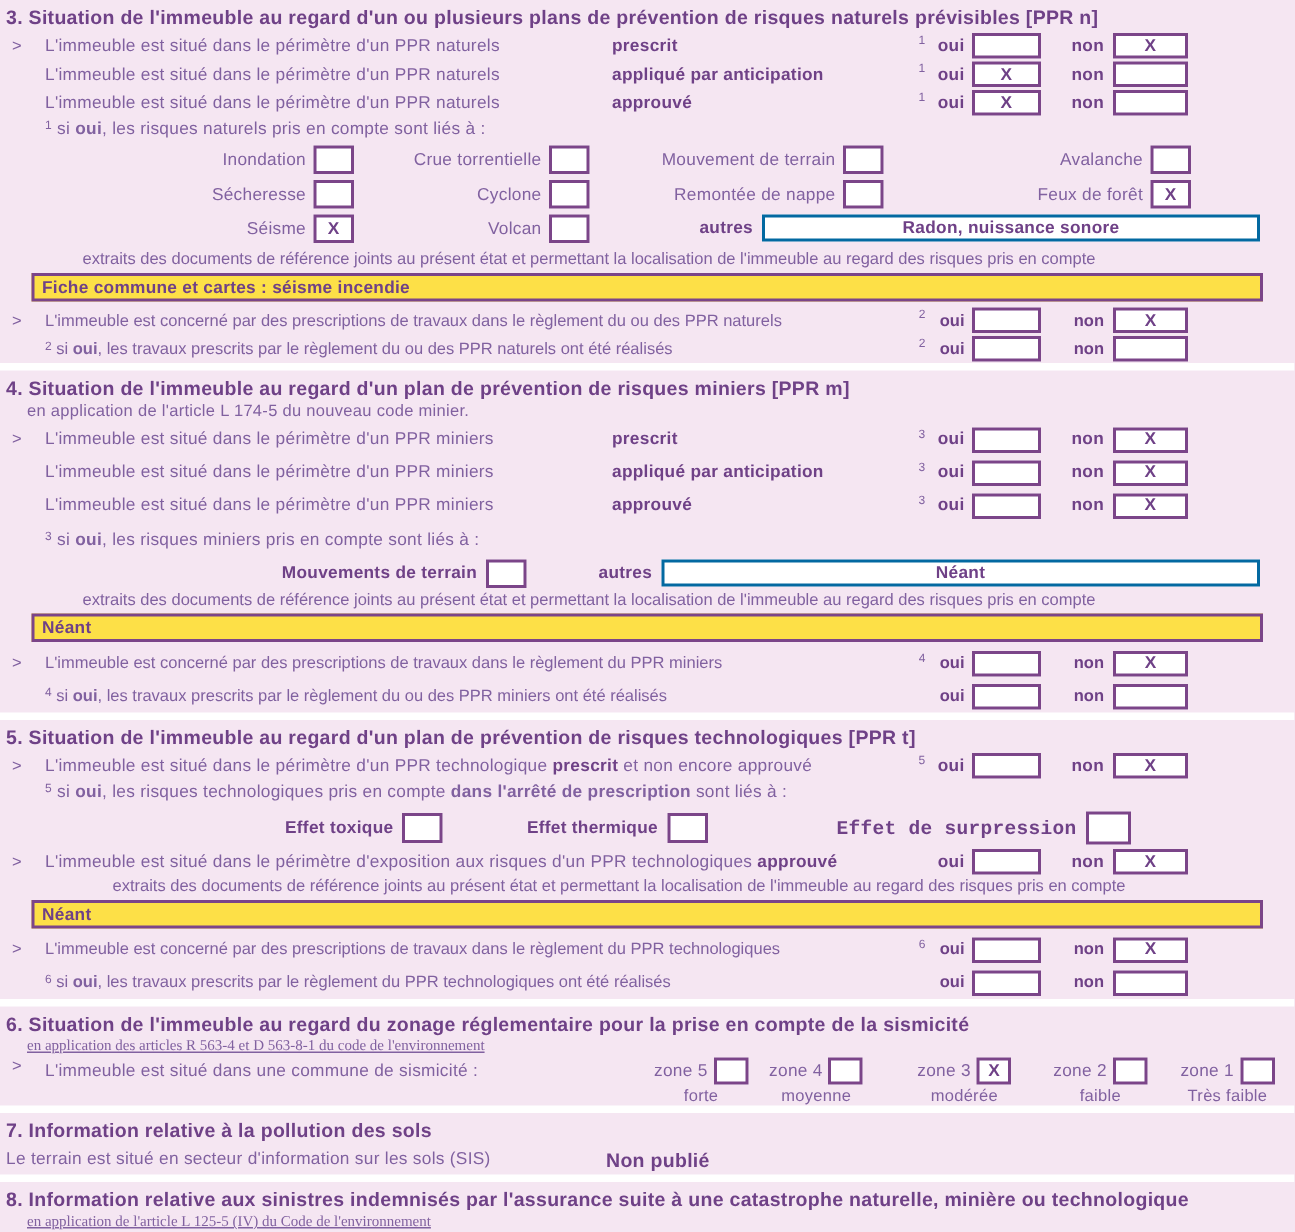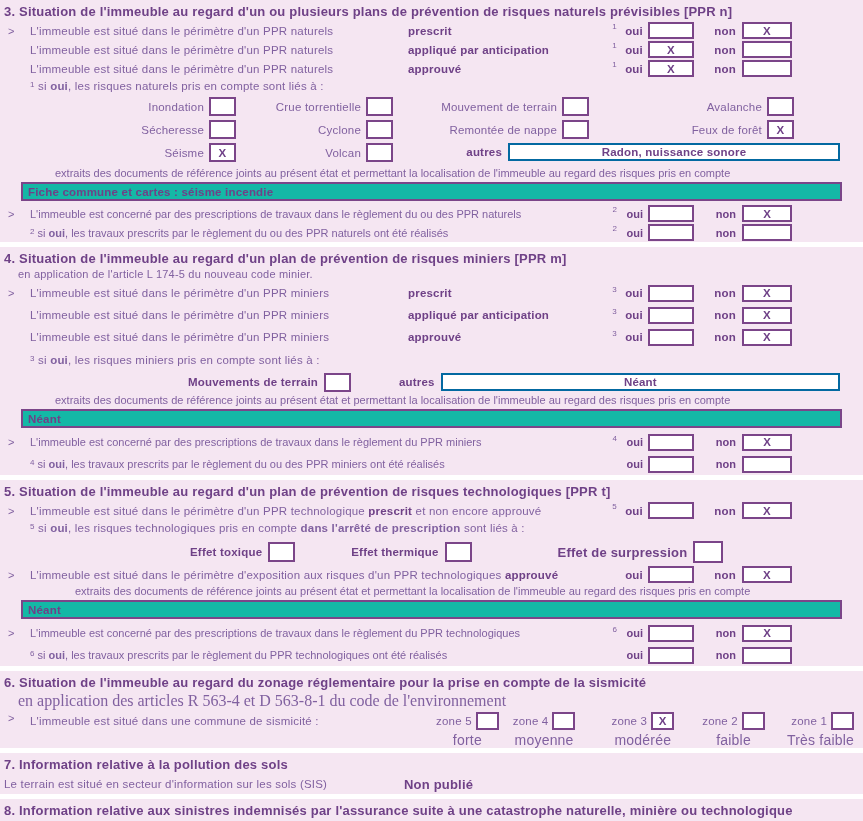--- a/index.html
+++ b/index.html
@@ -9,21 +9,21 @@
     background:#f5e6f2;
     font-family:"Liberation Sans","DejaVu Sans",sans-serif;
     font-size:11.5px; letter-spacing:.2px; color:#8161a0;
   }
   .sec { padding-top:2px; }
   .sec-title {
     margin:0; padding:2px 0 2px 4px;
     font-size:13px; font-weight:bold; color:#6f4187; letter-spacing:.2px;
   }
   .sec-sub { margin:0 0 2px 18px; font-size:11px; }
-  .serif { font-family:"Liberation Serif","DejaVu Serif",serif; font-size:16px; letter-spacing:0; }
+  .serif { font-family:"Liberation Serif","DejaVu Serif",serif; font-size:10px; letter-spacing:0;text-decoration:underline; }
   .sep { height:5px; background:#ffffff; }
   b { font-weight:bold; }
   .dk { color:#6f4187; }
 
   .row { display:flex; align-items:center; min-height:19px; padding-left:8px; }
   .row-tall { min-height:22px; }
   .lead { width:22px; flex:0 0 22px; font-size:11px; }
   .lbl { flex:0 0 378px; }
   .lbl-flex { flex:1 1 auto; }
   .status { font-weight:bold; color:#6f4187; }
@@ -60,41 +60,41 @@
     font-weight:bold; color:#6f4187;
   }
   .aut3 { width:332px; }
   .aut4 { flex:1 1 auto; }
 
   .extraits { margin:1px 20px 2px 55px; min-height:13px; }
   .extraits5 { margin-left:75px; }
 
   .docbox {
     margin:2px 21px 3px 21px; height:19px;
-    background:#14b8a6; border:2px solid #7b4589;
+    background:#fde047; border:2px solid #7b4589;
     display:flex; align-items:center; padding-left:5px;
     font-weight:bold; color:#6f4187;
   }
 
   .mouv-row { display:flex; align-items:center; min-height:22px; padding-left:8px; }
   .mouv-lbl { flex:0 0 310px; text-align:right; font-weight:bold; color:#6f4187; margin-right:6px; }
   .mouv-aut { margin:0 6px 0 48px; font-weight:bold; color:#6f4187; }
 
   .eff-row { display:flex; align-items:center; min-height:26px; padding-left:190px; }
   .eff-item { display:flex; align-items:center; gap:6px; margin-right:56px;text-align:center; }
   .eff-lbl { font-weight:bold; color:#6f4187; }
-  .eff-big { font-size:13px; }
+  .eff-big { font-size:13px;font-family:Liberation Mono, monospace; }
   .cb-eff { width:30px; height:22px; }
   .cb-eff-sm { width:27px; height:20px; }
 
   .zone-row { display:flex; align-items:flex-start; padding-left:8px; margin-top:2px; }
   .zone-label { flex:0 0 392px; padding-top:3px; }
   .zone-group { margin-left:14px; text-align:center; }
   .zg-top { display:flex; align-items:center; justify-content:flex-end; gap:4px; }
-  .zg-level { font-size:14px; margin-top:2px; }
+  .zg-level { font-size:11px; margin-top:2px; }
 
   .s7-row { display:flex; align-items:center; min-height:20px; padding-left:4px; }
   .s7-label { flex:0 0 400px; }
   .s7-value { font-weight:bold; font-size:13px; color:#6f4187; }
 </style>
 </head>
 <body>
 
 <div class="sec">
   <h2 class="sec-title">3. Situation de l'immeuble au regard d'un ou plusieurs plans de prévention de risques naturels prévisibles [PPR n]</h2>

